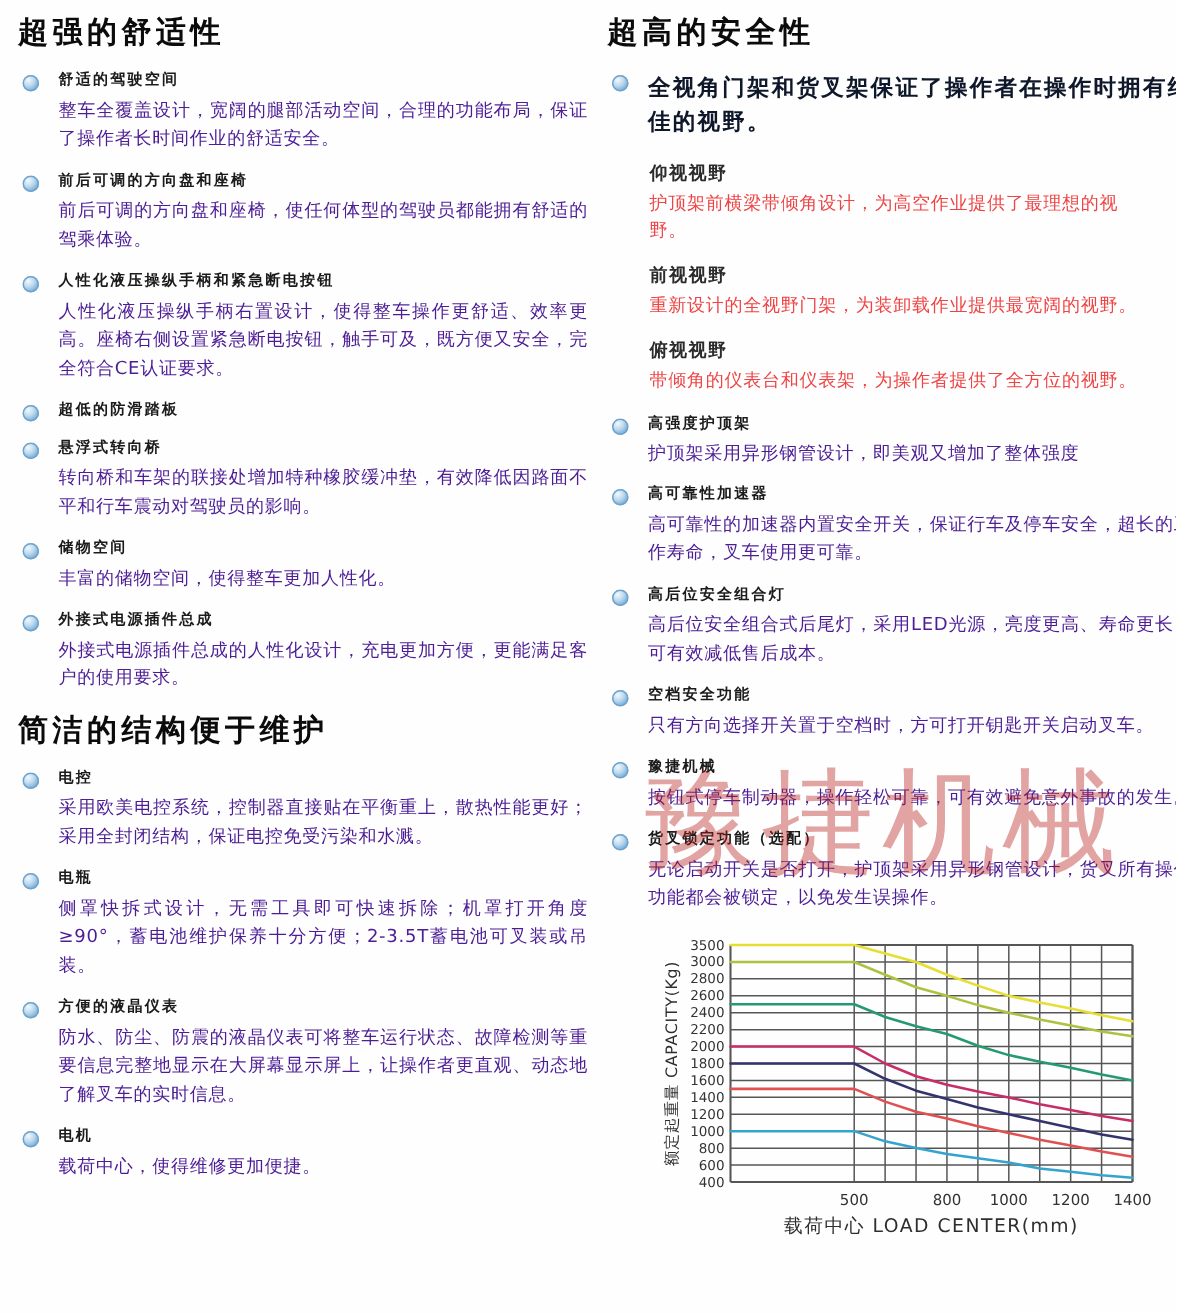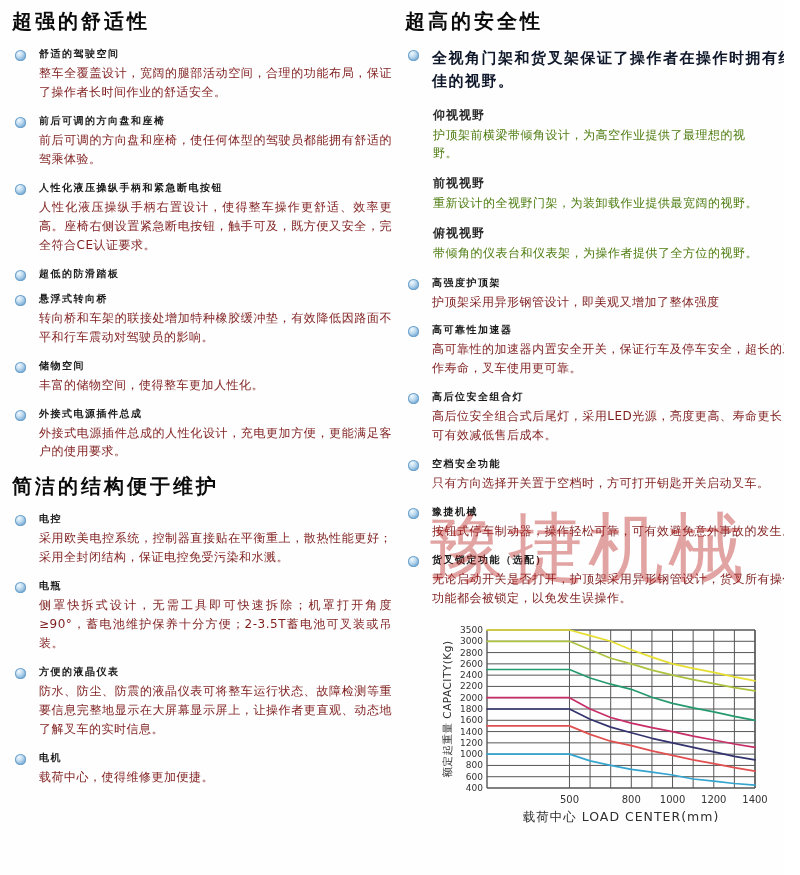--- a/index.html
+++ b/index.html
@@ -17,26 +17,26 @@
     font-size:20px; font-weight:bold; color:#0b0b0b;
     letter-spacing:3px; margin:2px 0 12px 0;
   }
   .item { position:relative; padding-left:27px; margin-bottom:12px; }
   .dot {
     position:absolute; left:3px; top:3px; width:11px; height:11px; border-radius:50%;
     background:radial-gradient(circle at 35% 30%, #f2f9ff 0%, #bcd9ee 38%, #78abd5 72%, #4c86ba 100%);
     box-shadow:0 0 0 1px #6fa3cc inset;
   }
   .item-title { font-size:10px; font-weight:bold; color:#1b1b1b; letter-spacing:1.5px; line-height:1.3; }
-  .item-body  { font-size:12px; color:#7f1d1d; line-height:1.58; margin-top:4px; letter-spacing:0.5px; text-align:justify; }
+  .item-body  { font-size:12px; color:#4c1d95; line-height:1.58; margin-top:4px; letter-spacing:0.5px; text-align:justify; }
 
   .feature-title { font-size:15px; font-weight:bold; color:#0f172a; letter-spacing:1.5px; line-height:1.55; }
   .sub { margin:13px 0 0 1px; width:335px; }
   .sub-title { font-size:12px; font-weight:bold; color:#2b2b2b; letter-spacing:1px; }
-  .sub-body  { font-size:12px; color:#4d7c0f; line-height:1.5; margin-top:2px; letter-spacing:0.5px; }
+  .sub-body  { font-size:12px; color:#ef4444; line-height:1.5; margin-top:2px; letter-spacing:0.5px; }
   .feature { margin-bottom:14px; }
 
   .chart-wrap { margin:14px 0 0 34px; }
 
   .watermark {
     position:absolute; left:428px; top:498px; z-index:4;
     font-size:76px; font-weight:500; letter-spacing:4px; white-space:nowrap;
     color:#b91c1c; opacity:0.40; pointer-events:none;
   }
   svg text { font-family:"DejaVu Sans","Liberation Sans",sans-serif; }

